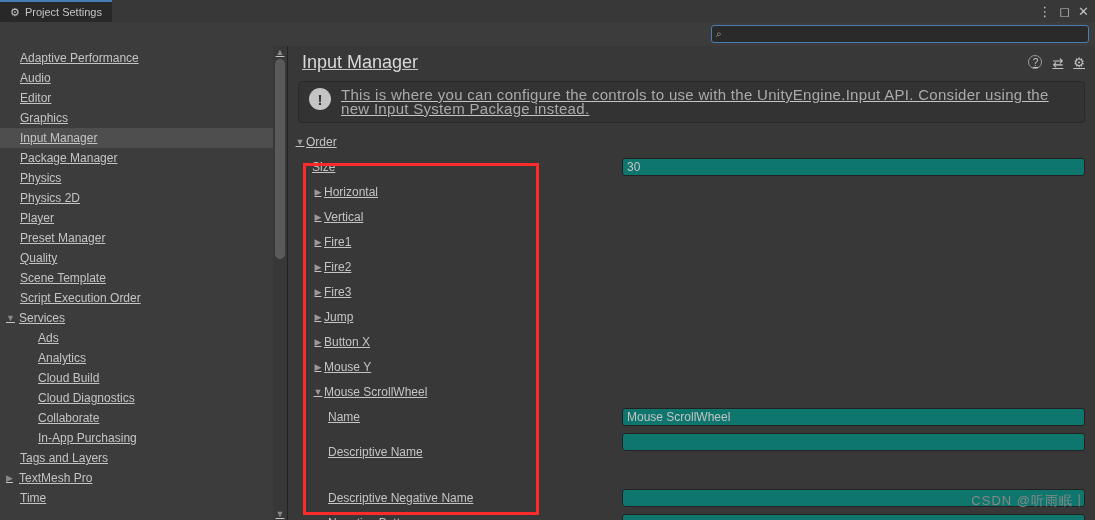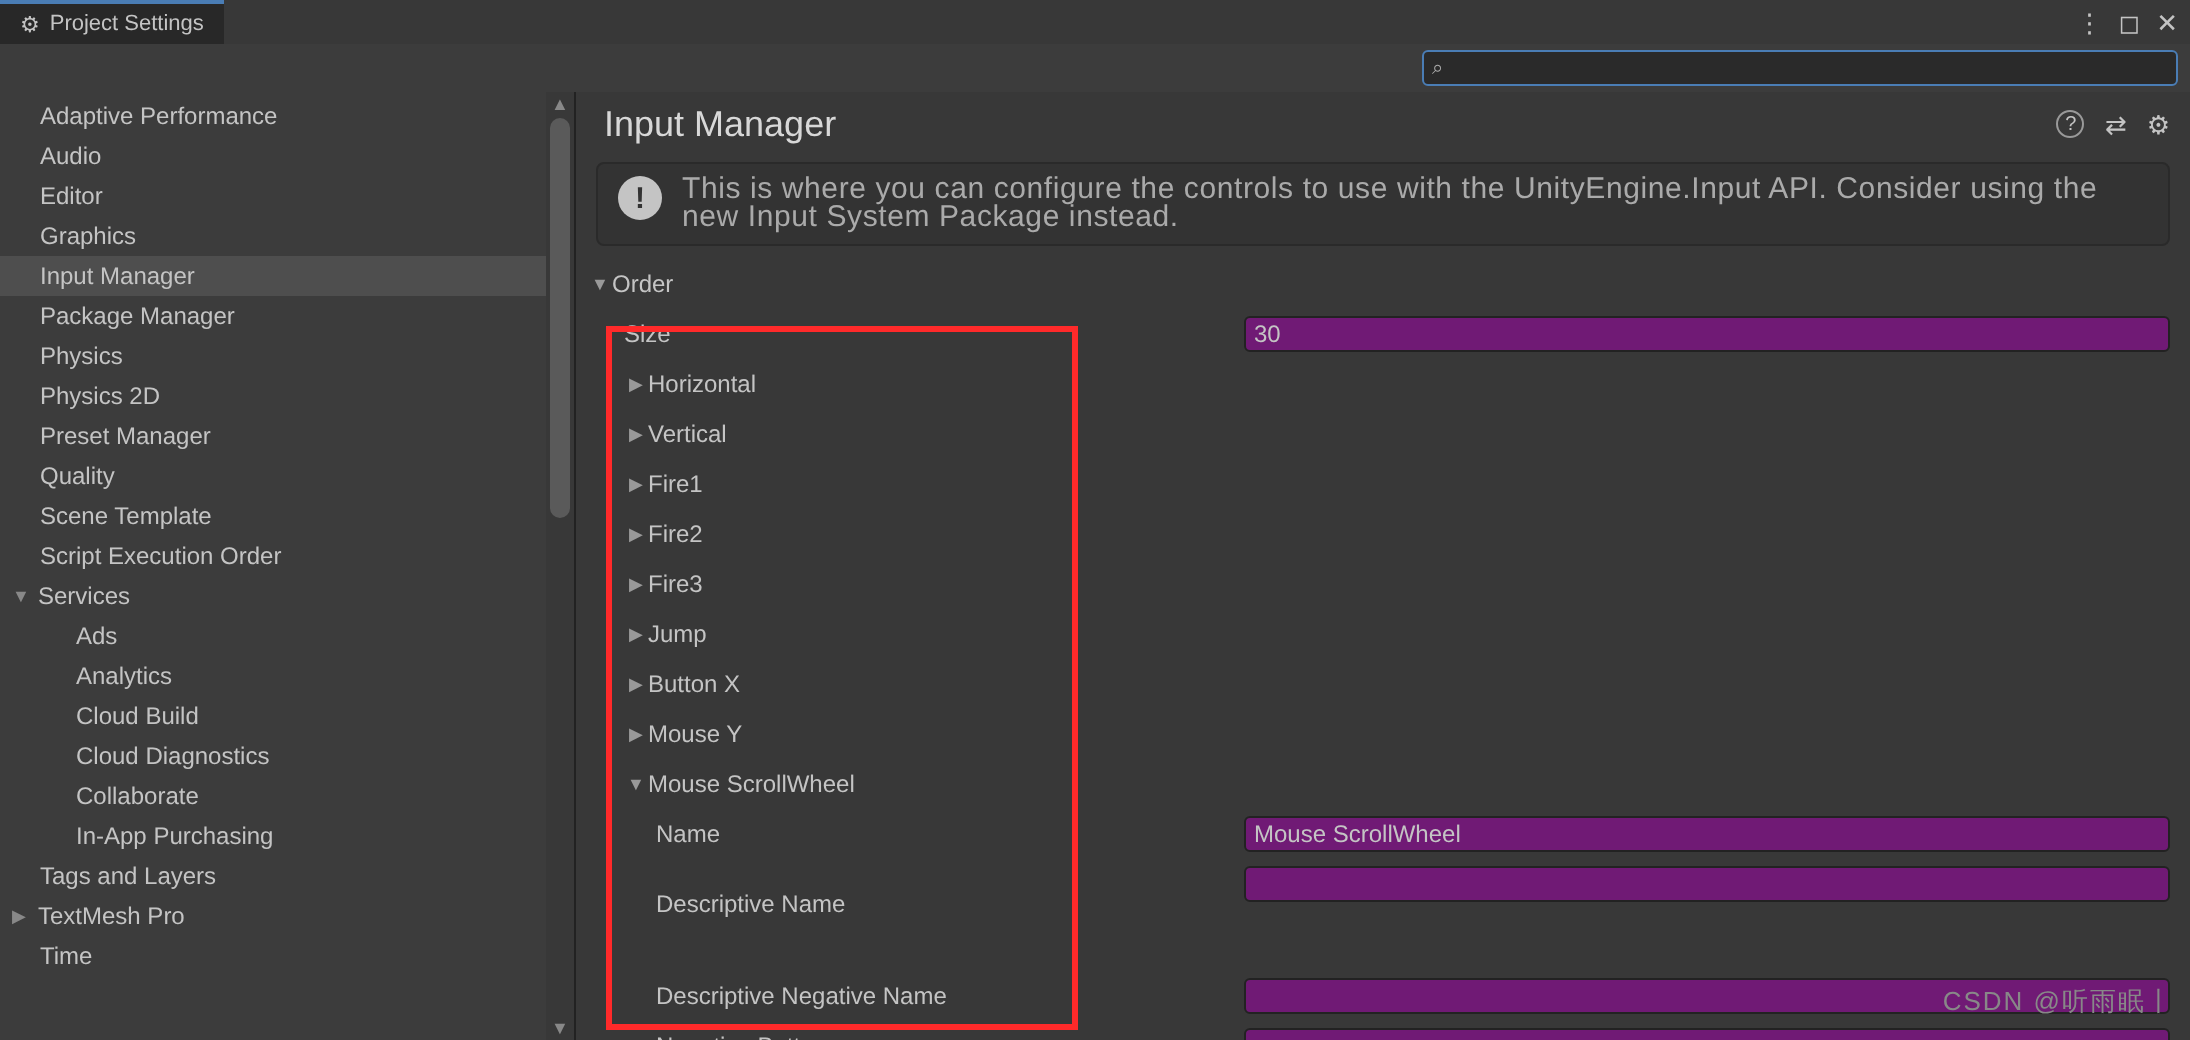--- a/index.html
+++ b/index.html
@@ -8,21 +8,21 @@
 .titlebar { background: #383838; height: 22px; display: flex; align-items: center; position: relative; }
 .tab { background: #282828; height: 22px; padding: 0 10px; display: flex; align-items: center; gap: 5px; border-top: 2px solid #4a7db5; }
 .tab .gear { font-size: 11px; color: #c4c4c4; }
 .tab-label { font-size: 11px; color: #c4c4c4; }
 .window-controls { position: absolute; right: 6px; top: 0; height: 22px; display: flex; align-items: center; gap: 8px; color: #c4c4c4; }
 .window-controls span { cursor: pointer; font-size: 13px; }
 .searchbar { height: 24px; display: flex; justify-content: flex-end; align-items: center; padding: 3px 6px; background: #3c3c3c; }
 .search-wrap { display: flex; align-items: center; background: #2a2a2a; border: 1px solid #4a7db5; border-radius: 3px; width: 378px; height: 18px; }
 .search-wrap .mag { font-size: 10px; padding: 0 4px; color: #aaa; }
 .search-wrap input { flex: 1; background: transparent; border: none; outline: none; color: #c4c4c4; font-size: 11px; }
-.body { flex: 1; display: flex; overflow: hidden; }
+.body { flex: 1; display: flex; overflow: hidden; text-decoration: underline; }
 .sidebar { width: 287px; background: #3c3c3c; display: flex; }
 .sidebar-list { flex: 1; overflow: hidden; padding-top: 2px; }
 .sidebar-scroll { width: 14px; background: #383838; display: flex; flex-direction: column; align-items: center; }
 .scroll-arrow { font-size: 9px; color: #888; height: 12px; display: flex; align-items: center; justify-content: center; width: 100%; cursor: pointer; }
 .scroll-thumb { width: 10px; background: #5a5a5a; border-radius: 5px; height: 200px; margin-top: 1px; cursor: pointer; }
 .side-item { height: 20px; display: flex; align-items: center; padding-left: 20px; font-size: 12px; color: #c4c4c4; cursor: pointer; }
 .side-item.indent { padding-left: 38px; }
 .side-item.has-arrow { padding-left: 6px; }
 .side-item.selected { background: #4e4e4e; }
 .side-arrow { display: inline-block; width: 10px; font-size: 9px; color: #888; margin-right: 3px; }
@@ -32,21 +32,21 @@
 .header-icons { display: flex; gap: 10px; color: #c4c4c4; }
 .header-icons span { cursor: pointer; font-size: 13px; }
 .info-box { margin: 0 10px 6px 10px; background: #333333; border: 1px solid #2a2a2a; border-radius: 4px; padding: 6px 10px; display: flex; gap: 10px; align-items: flex-start; }
 .info-icon { width: 22px; height: 22px; border-radius: 50%; background: #c4c4c4; color: #333; display: flex; align-items: center; justify-content: center; font-weight: bold; font-size: 15px; flex-shrink: 0; }
 .info-text { font-size: 15px; color: #aaa; line-height: 14px; letter-spacing: 0.3px; }
 .inspector { flex: 1; overflow: hidden; padding: 0 10px 0 4px; }
 .insp-row { height: 25px; display: flex; align-items: center; }
 .insp-label { display: flex; align-items: center; font-size: 12px; color: #c4c4c4; }
 .fold { display: inline-block; width: 12px; font-size: 9px; color: #999; text-align: center; cursor: pointer; }
 .insp-input { flex: 1; }
-.insp-input input { width: 100%; height: 18px; background: #701a75; border: 1px solid #222; border-radius: 3px; color: #c4c4c4; padding: 0 4px; font-size: 12px; outline: none; }
+.insp-input input { width: 100%; height: 18px; background: #0f766e; border: 1px solid #222; border-radius: 3px; color: #c4c4c4; padding: 0 4px; font-size: 12px; outline: none; }
 .two-col { display: flex; }
 .two-col .left { width: 310px; }
 .two-col .right { flex: 1; }
 .redbox { position: absolute; border: 3px solid #ff2a2a; pointer-events: none; left: 303px; top: 163px; width: 236px; height: 352px; }
 .watermark { position: absolute; right: 8px; bottom: 10px; color: #888; font-size: 13px; letter-spacing: 1px; pointer-events: none; }
 </style>
 </head>
 <body>
 
 <div class="window">
@@ -90,20 +90,23 @@
           <div class="side-item">
             <span>Package Manager</span>
           </div>
           <div class="side-item">
             <span>Physics</span>
           </div>
           <div class="side-item">
             <span>Physics 2D</span>
           </div>
           <div class="side-item">
+            <span>Player</span>
+          </div>
+          <div class="side-item">
             <span>Preset Manager</span>
           </div>
           <div class="side-item">
             <span>Quality</span>
           </div>
           <div class="side-item">
             <span>Scene Template</span>
           </div>
           <div class="side-item">
             <span>Script Execution Order</span>

